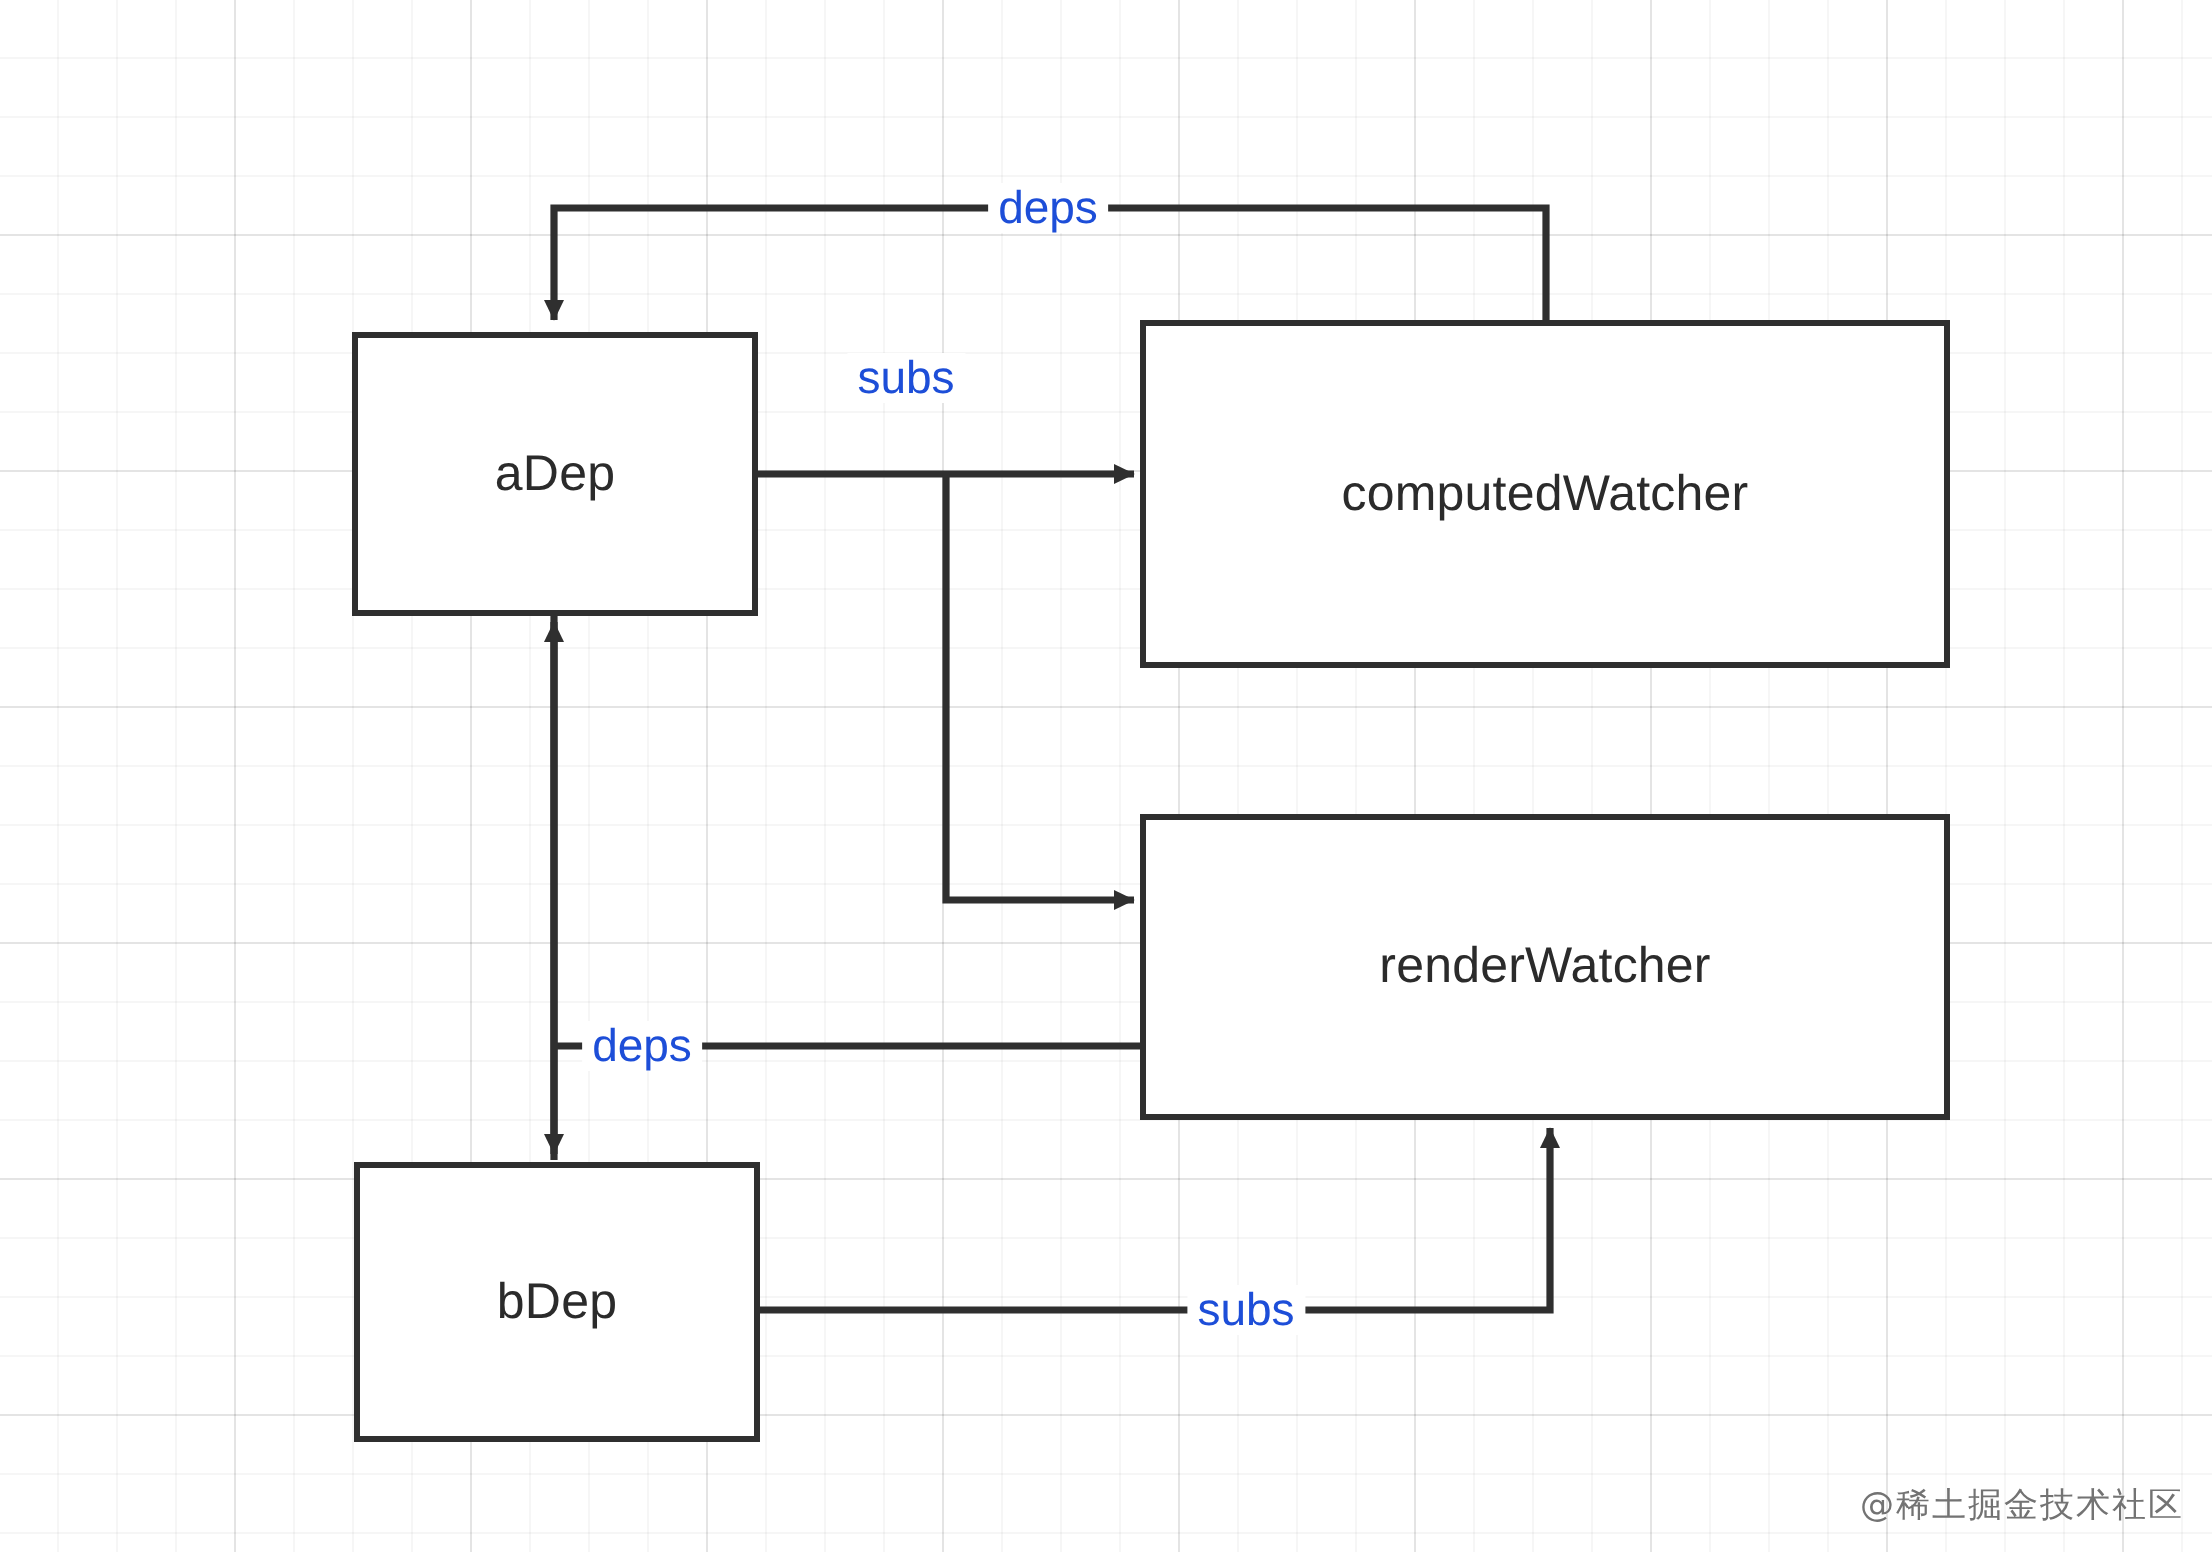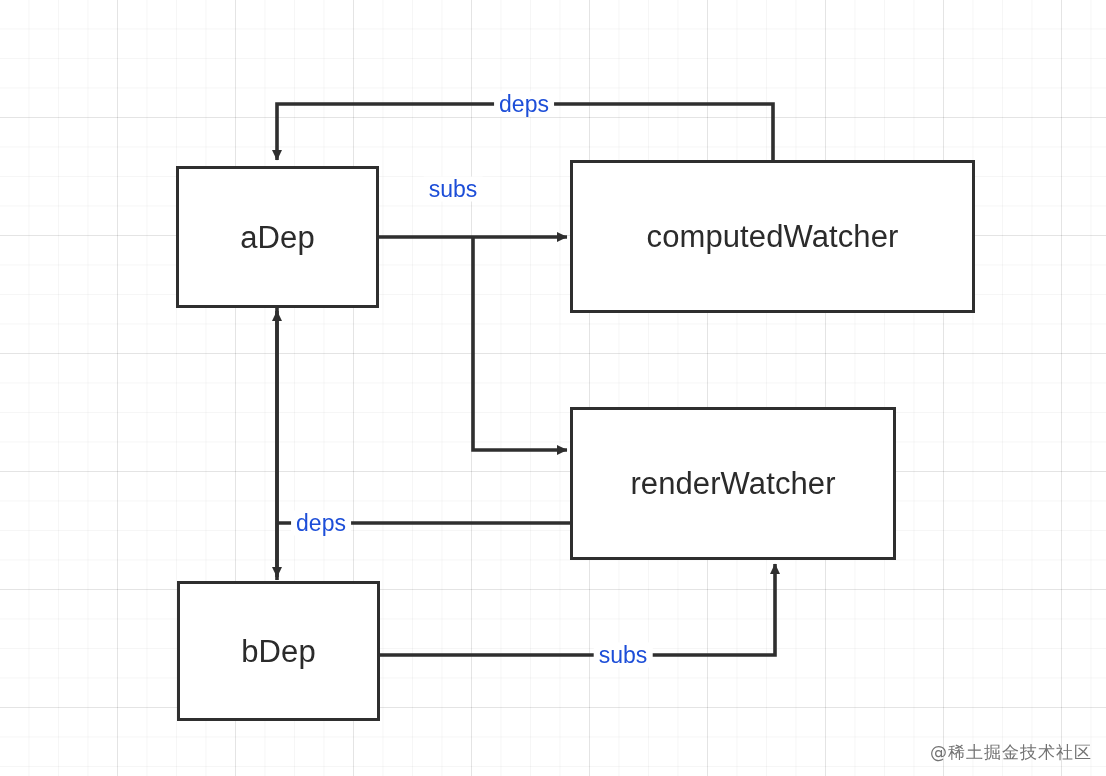--- a/index.html
+++ b/index.html
@@ -43,21 +43,21 @@
     position: absolute;
     box-sizing: border-box;
     background: #ffffff;
     border: 3px solid #2f2f2f;
     display: flex;
     align-items: center;
     justify-content: center;
     color: #2b2b2b;
   }
   .node-label {
-    font-size: 31px;
+    font-size: 25px;
     line-height: 1;
     letter-spacing: 0.1px;
     white-space: nowrap;
   }
   .edge-label {
     position: absolute;
     transform: translate(-50%, -50%);
     background: #ffffff;
     color: #1d4ed8;
     font-size: 23px;
@@ -101,25 +101,25 @@
     <path d="M277,580 L277,311" fill="none" stroke="#2f2f2f" stroke-width="3.6" stroke-linecap="butt" marker-end="url(#arrow)"></path>
     <path d="M277,307 L277,577" fill="none" stroke="#2f2f2f" stroke-width="3.6" stroke-linecap="butt" marker-end="url(#arrow)"></path>
 
     <path d="M380,655 L775,655 L775,564" fill="none" stroke="#2f2f2f" stroke-width="3.6" stroke-linecap="butt" stroke-linejoin="miter" marker-end="url(#arrow)"></path>
   </svg>
 
   <div class="node" style="left:176px; top:166px; width:203px; height:142px;">
     <span class="node-label">aDep</span>
   </div>
 
-  <div class="node" style="left:570px; top:160px; width:405px; height:153px;">
+  <div class="node" style="left:570px; top:160px; width:405px; height:174px;">
     <span class="node-label">computedWatcher</span>
   </div>
 
-  <div class="node" style="left:570px; top:407px; width:326px; height:153px;">
+  <div class="node" style="left:570px; top:407px; width:405px; height:153px;">
     <span class="node-label">renderWatcher</span>
   </div>
 
   <div class="node" style="left:177px; top:581px; width:203px; height:140px;">
     <span class="node-label">bDep</span>
   </div>
 
   <span class="edge-label" style="left:524px; top:104px;">deps</span>
 
   <span class="edge-label" style="left:453px; top:189px;">subs</span>

